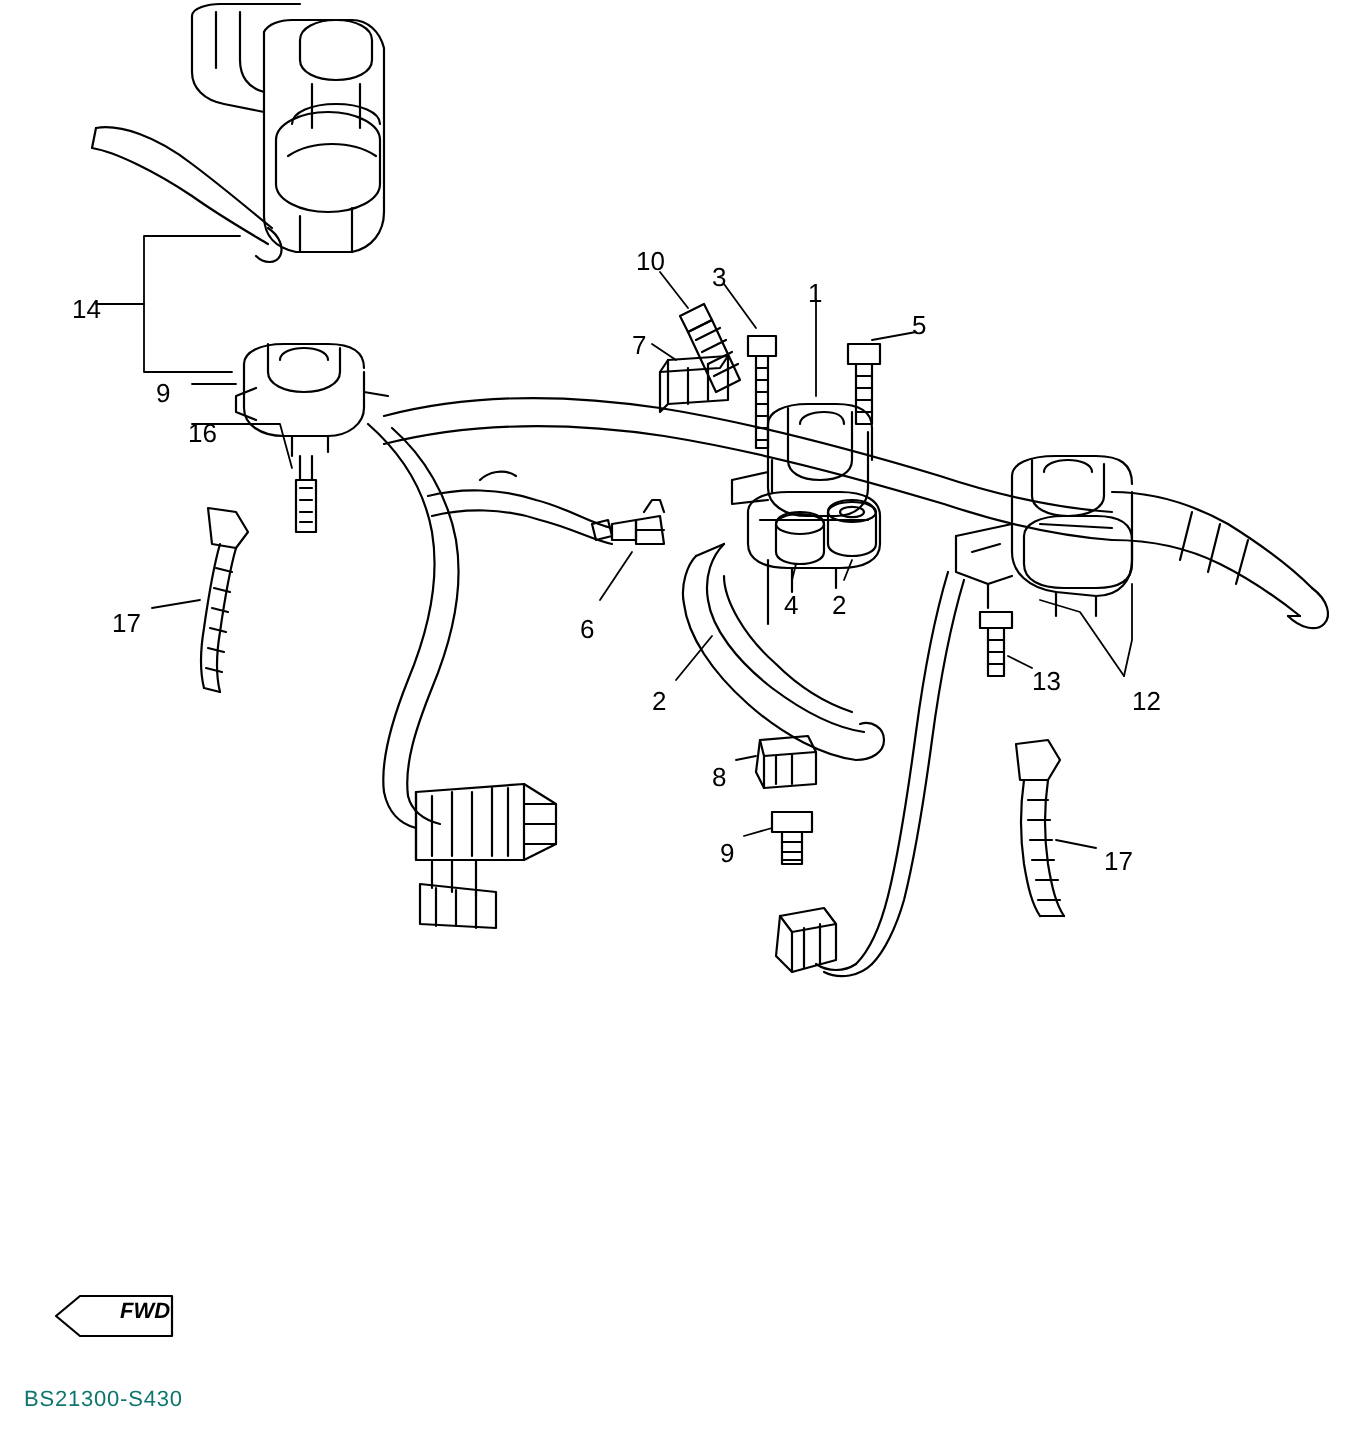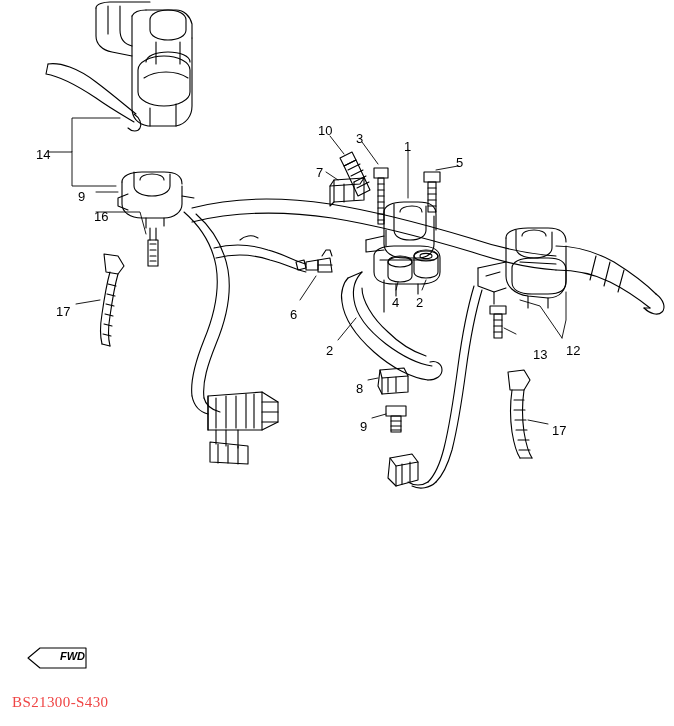--- a/index.html
+++ b/index.html
@@ -29,24 +29,24 @@
     font-family: "Liberation Sans", sans-serif;
     font-size: 13px;
     color: #000000;
     white-space: nowrap;
     line-height: 1;
   }
   .partcode {
     position: absolute;
     left: 12px;
     top: 694px;
-    font-family: Liberation Serif, serif;
-    font-size: 15px;
+    font-family: Liberation Sans, sans-serif;
+    font-size: 11px;
     letter-spacing: 0.4px;
-    color: #ef4444;
+    color: #0f766e;
   }
   .fwd-label {
     position: absolute;
     left: 60px;
     top: 650px;
     font-family: "Liberation Sans", sans-serif;
     font-size: 11px;
     font-weight: bold;
     font-style: italic;
     color: #000000;
@@ -266,18 +266,18 @@
   <div class="callout" style="left:356px; top:132px;">3</div>
   <div class="callout" style="left:404px; top:140px;">1</div>
   <div class="callout" style="left:456px; top:156px;">5</div>
   <div class="callout" style="left:316px; top:166px;">7</div>
   <div class="callout" style="left:290px; top:308px;">6</div>
   <div class="callout" style="left:392px; top:296px;">4</div>
   <div class="callout" style="left:416px; top:296px;">2</div>
   <div class="callout" style="left:326px; top:344px;">2</div>
   <div class="callout" style="left:356px; top:382px;">8</div>
   <div class="callout" style="left:360px; top:420px;">9</div>
-  <div class="callout" style="left:533px; top:334px;margin-top:14px;">13</div>
+  <div class="callout" style="left:516px; top:334px;">13</div>
   <div class="callout" style="left:566px; top:344px;">12</div>
 
   <div class="partcode">BS21300-S430</div>
 
 </div>
 
 </body></html>

